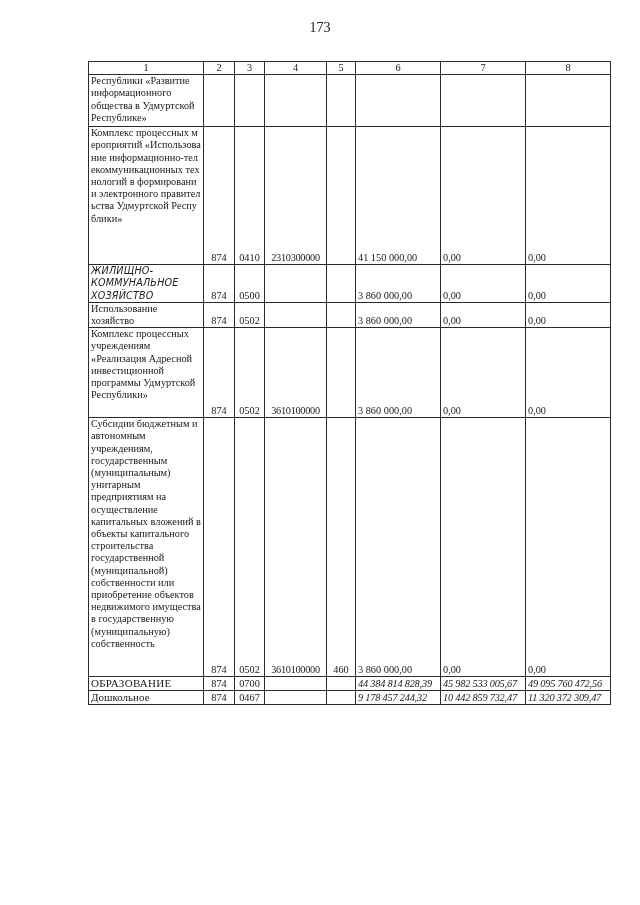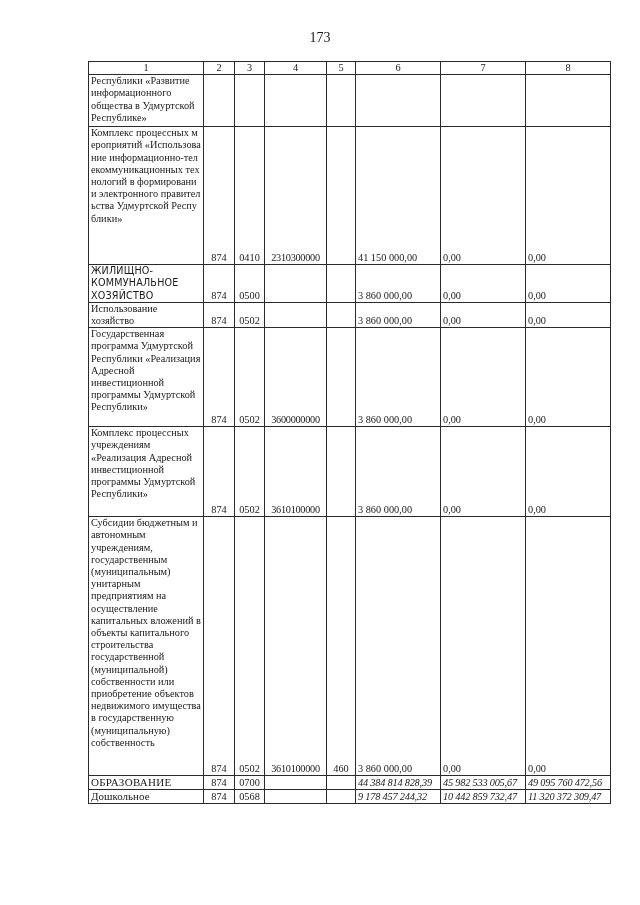--- a/index.html
+++ b/index.html
@@ -1,26 +1,26 @@
 <!DOCTYPE html>
 <html><head>
 <meta charset="utf-8">
 <style>
   html, body { margin:0; padding:0; background:#ffffff; }
   body { width:640px; height:905px; position:relative; overflow:hidden;
          font-family:"Liberation Serif", "DejaVu Serif", serif; color:#1a1a1a; }
-  .page-number { position:absolute; top:30px; left:0; width:640px; text-align:center; font-size:14px; }
+  .page-number { position:absolute; top:20px; left:0; width:640px; text-align:center; font-size:14px; }
   table.budget { position:absolute; top:61px; left:88px; border-collapse:collapse; table-layout:fixed; width:522px; }
   table.budget td { border:1px solid #2a2a2a; font-size:10.3px; line-height:12.2px; padding:0 2px; vertical-align:bottom; }
   table.budget tr.hdr td { text-align:center; vertical-align:middle; height:11px; }
   td.name { text-align:left; vertical-align:top !important; }
   td.c { text-align:center; }
   td.r { text-align:left; white-space:nowrap; }
   td.code4 { font-size:9px; letter-spacing:-0.3px; text-align:center;margin-left:14px; }
-  td.caps { letter-spacing:0.2px; }
+  td.caps { letter-spacing:0.2px;font-style:italic; }
   td.big { font-size:10px; letter-spacing:-0.2px; padding:0 1px;font-style:italic; }
 </style>
 </head>
 <body>
 
 <div class="page-number">173</div>
 
 <table class="budget">
   <colgroup>
     <col style="width:115px">
@@ -76,30 +76,20 @@
   <tr style="height:24px">
     <td class="name">Использование хозяйство</td>
     <td class="c">874</td>
     <td class="c">0502</td>
     <td class="code4"></td>
     <td class="c"></td>
     <td class="r">3 860 000,00</td>
     <td class="r">0,00</td>
     <td class="r">0,00</td>
   </tr>
-  <tr style="height:99px">
-    <td class="name">Государственная программа Удмуртской Республики «Реализация Адресной инвестиционной программы Удмуртской Республики»</td>
-    <td class="c">874</td>
-    <td class="c">0502</td>
-    <td class="code4">3600000000</td>
-    <td class="c"></td>
-    <td class="r">3 860 000,00</td>
-    <td class="r">0,00</td>
-    <td class="r">0,00</td>
-  </tr>
   <tr style="height:90px">
     <td class="name">Комплекс процессных учреждениям «Реализация Адресной инвестиционной программы Удмуртской Республики»</td>
     <td class="c">874</td>
     <td class="c">0502</td>
     <td class="code4">3610100000</td>
     <td class="c"></td>
     <td class="r">3 860 000,00</td>
     <td class="r">0,00</td>
     <td class="r">0,00</td>
   </tr>
@@ -119,21 +109,21 @@
     <td class="c">0700</td>
     <td class="code4"></td>
     <td class="c"></td>
     <td class="r big">44 384 814 828,39</td>
     <td class="r big">45 982 533 005,67</td>
     <td class="r big">49 095 760 472,56</td>
   </tr>
   <tr style="height:14px">
     <td class="name" style="font-size:11px">Дошкольное</td>
     <td class="c">874</td>
-    <td class="c">0568</td>
+    <td class="c">0467</td>
     <td class="code4"></td>
     <td class="c"></td>
     <td class="r big">9 178 457 244,32</td>
     <td class="r big">10 442 859 732,47</td>
     <td class="r big">11 320 372 309,47</td>
   </tr>
 </tbody>
   </table>
 
 </body></html>

